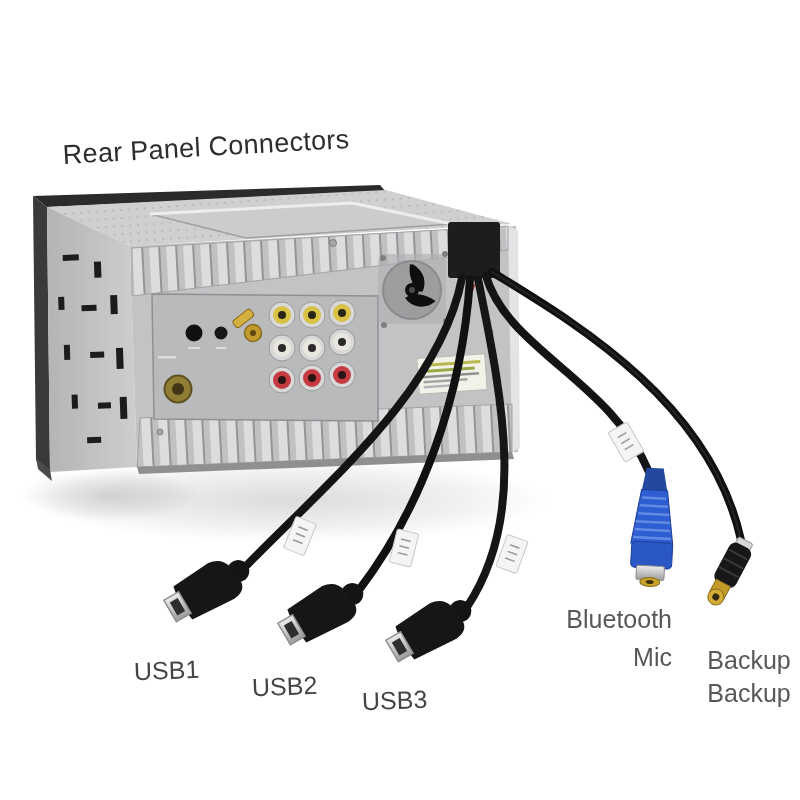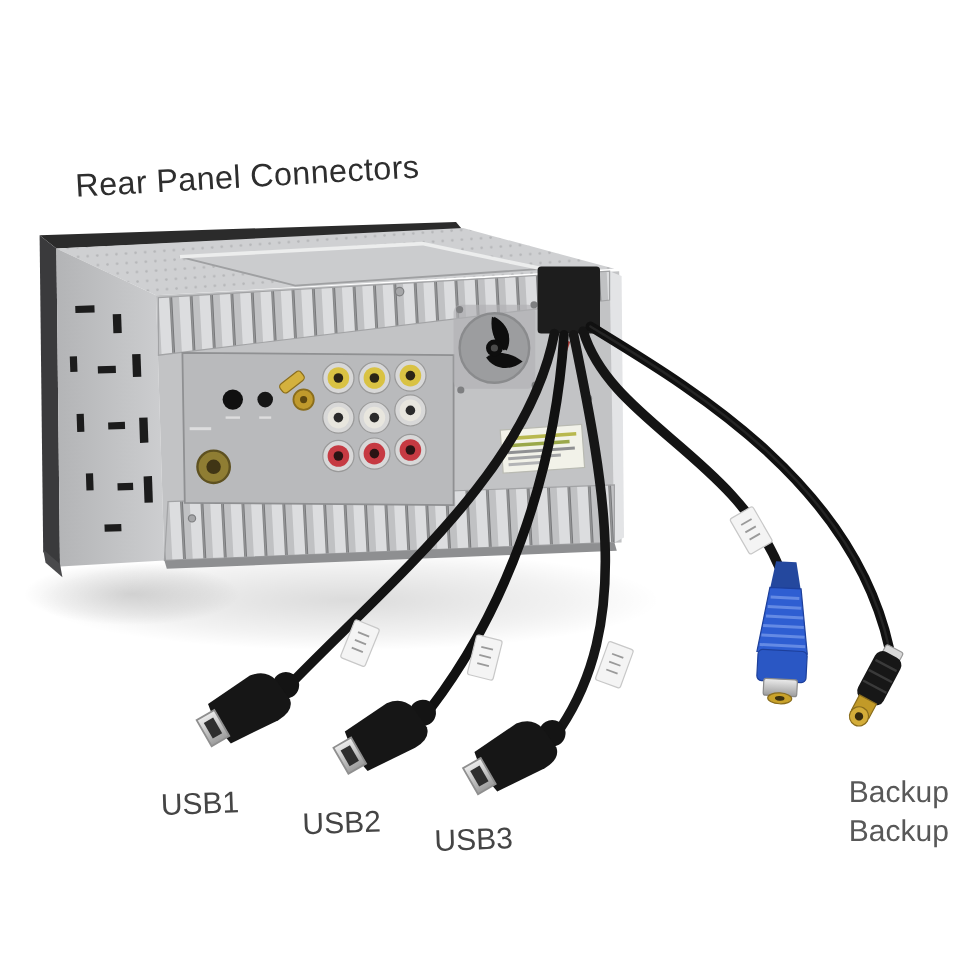--- a/index.html
+++ b/index.html
@@ -281,18 +281,22 @@
     <rect x="44" y="-8" width="14" height="16" fill="#c29a28" stroke="#8a6d1c"></rect>
     <circle cx="60" cy="0" r="8" fill="#d4ad39" stroke="#8a6d1c"></circle>
     <circle cx="60" cy="0" r="3.5" fill="#352a0e"></circle>
   </g>
 </svg>
 
 <div class="lbl title">Rear Panel Connectors</div>
 <div class="lbl usb usb1">USB1</div>
 <div class="lbl usb usb2">USB2</div>
 <div class="lbl usb usb3">USB3</div>
+<div class="lbl btmic">
+  <div>Bluetooth</div>
+  <div>Mic</div>
+</div>
 <div class="lbl backup">
   <div>Backup</div>
   <div>Backup</div>
 </div>
 
 </div>
 
 </body></html>

